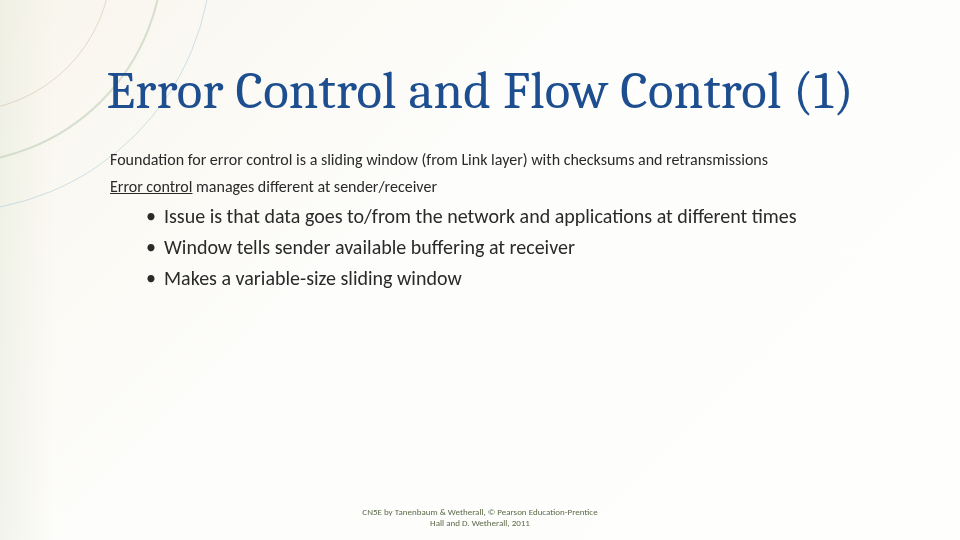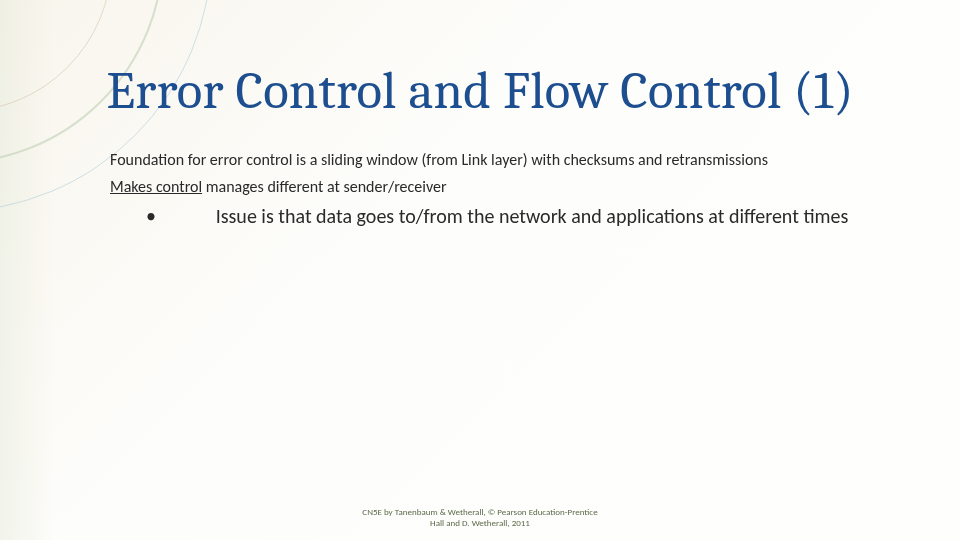--- a/index.html
+++ b/index.html
@@ -77,21 +77,20 @@
     line-height: 1.2;
     margin: 0 0 8px 0;
     text-indent: -14px;
     padding-left: 14px;
   }
   .underline { text-decoration: underline; }
   .bullets {
     margin: 6px 0 0 36px;
     padding: 0;
     list-style: none;
-    text-align: center;
   }
   .bullets li {
     font-size: 20px;
     line-height: 1.25;
     margin: 0 0 6px 0;
     position: relative;
     padding-left: 18px;
     color: #2a2a2a;
   }
   .bullets li::before {
@@ -120,24 +119,26 @@
   <div class="leftband"></div>
   <div class="arc arc1"></div>
   <div class="arc arc2"></div>
   <div class="arc arc3"></div>
 
   <div class="title">Error Control and Flow Control (1)</div>
 
   <div class="body">
     <p class="para">Foundation for error control is a sliding window (from Link layer) with checksums and retransmissions</p>
     <p class="para">
-      <span class="underline">Makes control</span><span> manages different at sender/receiver</span>
+      <span class="underline">Error control</span><span> manages different at sender/receiver</span>
     </p>
     <ul class="bullets">
       <li>Issue is that data goes to/from the network and   applications at different times</li>
+      <li>Window tells sender available buffering at receiver</li>
+      <li>Makes a variable-size sliding window</li>
     </ul>
   </div>
 
   <div class="footer">
     <span>CN5E by Tanenbaum &amp; Wetherall, © Pearson Education-Prentice</span><br>
     <span>Hall and D. Wetherall, 2011</span>
   </div>
 </div>
 
 </body></html>

